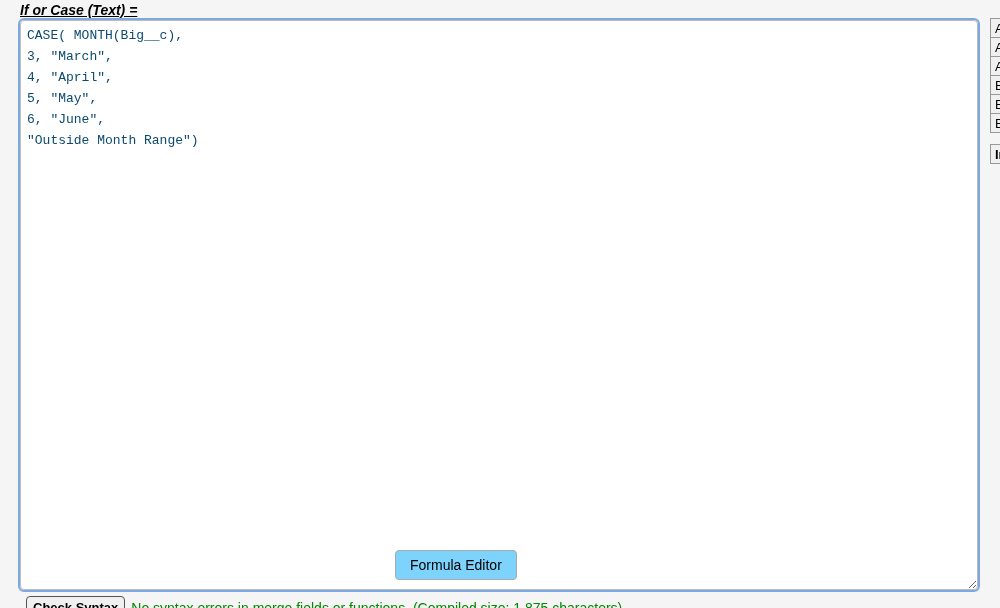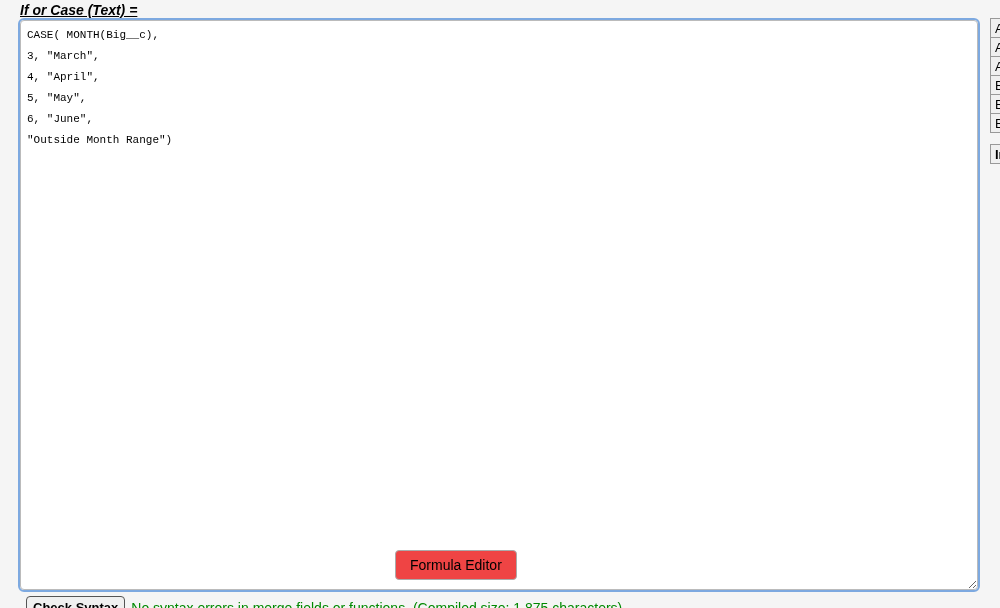--- a/index.html
+++ b/index.html
@@ -31,25 +31,25 @@
     }
     .formula-textarea {
       width: 958px;
       height: 570px;
       background: #fff;
       border: 1px solid #bbb;
       outline: 2px solid #7da9e0;
       outline-offset: 0;
       border-radius: 4px;
       font-family: "Courier New", Courier, monospace;
-      font-size: 11px;
+      font-size: 13px;
       line-height: 21px;
       padding: 4px 6px;
       resize: both;
-      color: #000000;
+      color: #0c4a6e;
     }
     .side-panel {
       position: absolute;
       top: 18px;
       right: -10px;
       width: 20px;
       display: flex;
       flex-direction: column;
     }
     .side-item {
@@ -67,21 +67,21 @@
       height: 20px;
     }
     .side-item.insert {
       margin-top: 12px;
       font-weight: bold;
     }
     .formula-editor-button {
       position: absolute;
       left: 395px;
       top: 550px;
-      background: #ef4444;
+      background: #7dd3fc;
       border: 1px solid #aaa;
       border-radius: 4px;
       padding: 6px 14px;
       font-size: 14px;
       font-family: Arial, sans-serif;
       cursor: pointer;
       z-index: 2;
     }
     .bottom-row {
       display: flex;

